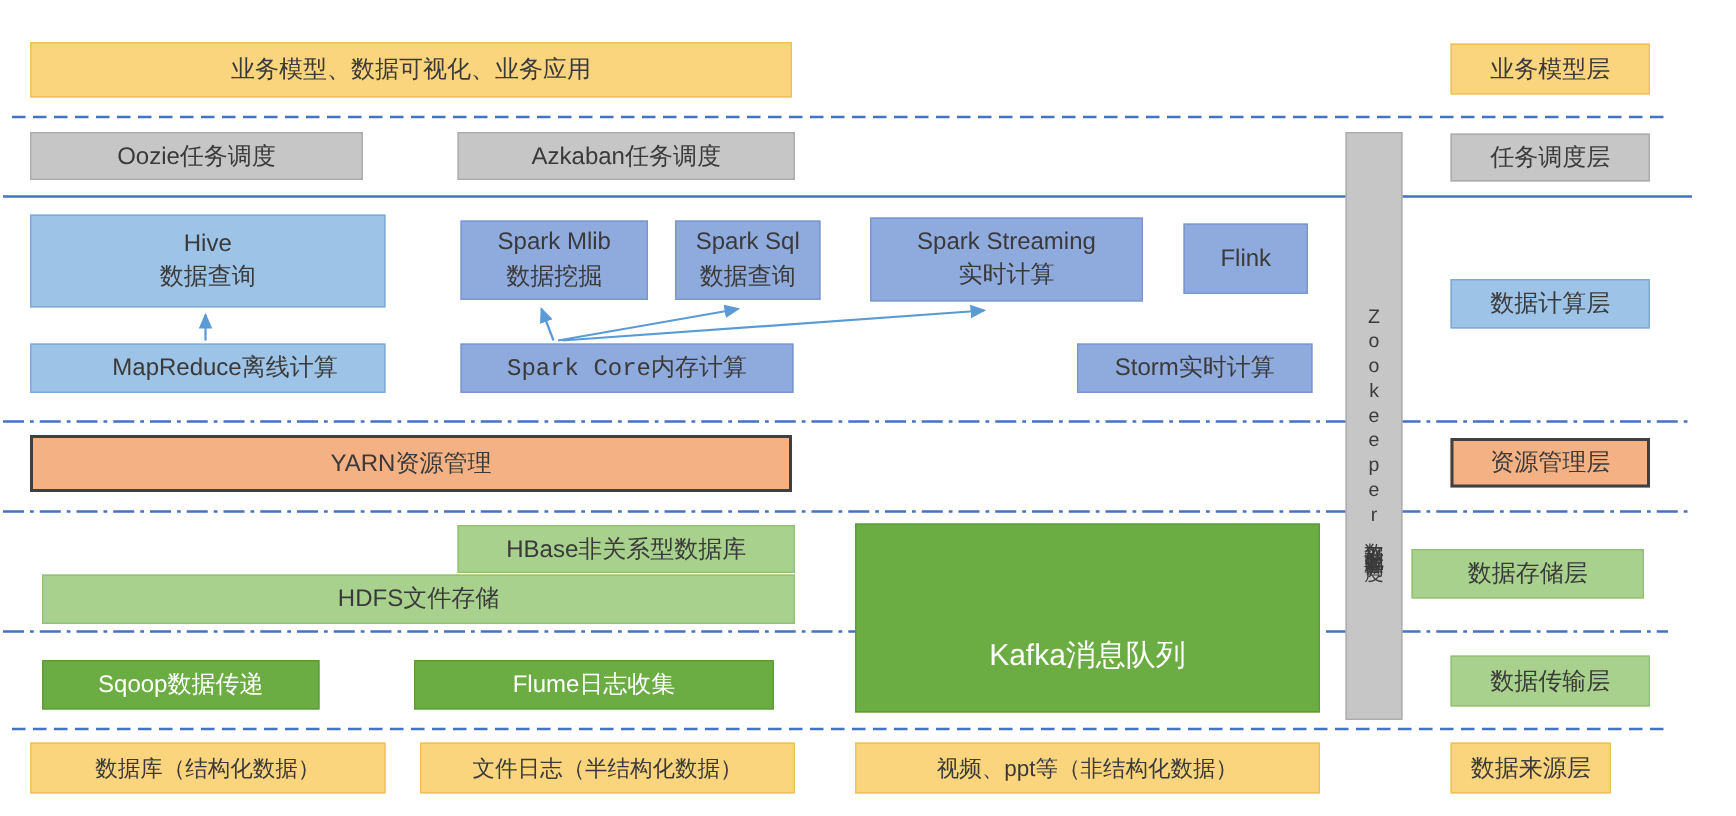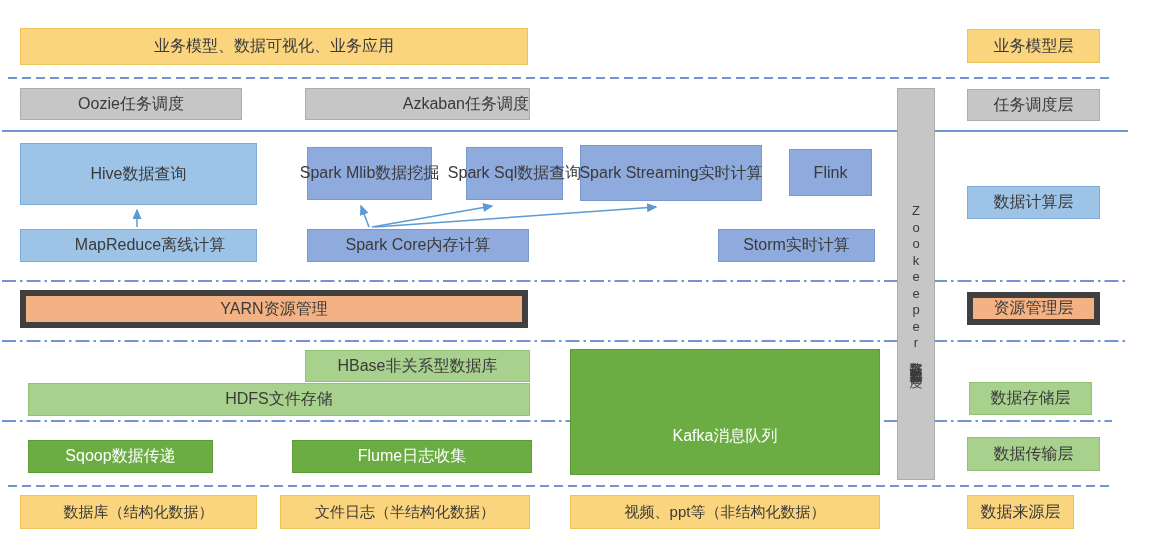--- a/index.html
+++ b/index.html
@@ -10,26 +10,26 @@
   #arrows{z-index:3;}
   .box{
     position:absolute;display:flex;align-items:center;justify-content:center;
     text-align:center;font-size:16px;color:#3a3a3a;z-index:2;box-sizing:border-box;
     white-space:nowrap;
   }
   .orange{background:#FBD47E;border:1px solid #eec258;}
   .gray{background:#C6C6C6;border:1px solid #adadad;}
   .blue{background:#9DC3E6;border:1px solid #7fabd8;}
   .purple{background:#8FAADC;border:1px solid #7a97d0;}
-  .salmon{background:#F4B183;border:6px solid #404040;}
+  .salmon{background:#F4B183;border:2px solid #404040;}
   .lgreen{background:#A9D18E;border:1px solid #93c274;}
   .green{background:#6BAD43;border:1px solid #5d9c38;color:#ffffff;}
-  .stack{display:flex;line-height:1.4;}
+  .stack{display:flex;flex-direction:column;line-height:1.4;}
   .zk-text{writing-mode:vertical-lr;text-orientation:upright;font-size:13px;letter-spacing:1.5px;line-height:1;white-space:normal;}
-  .kafka-label{font-size:16px;margin-top:48px;}
+  .kafka-label{font-size:20px;margin-top:48px;}
   .small{font-size:15px;}
 </style>
 </head>
 <body>
 
 <div id="canvas">
 
   <svg id="sep-lines" class="layer" width="1157" height="544">
     <line x1="8" y1="78" x2="1112" y2="78" stroke="#4472C4" stroke-width="1.6" stroke-dasharray="9,5"></line>
     <line x1="2" y1="131" x2="1128" y2="131" stroke="#4472C4" stroke-width="1.6"></line>
@@ -42,21 +42,21 @@
   <div class="box orange" style="left:20px;top:28px;width:508px;height:37px;">
     <span>业务模型、数据可视化、业务应用</span>
   </div>
   <div class="box orange" style="left:967px;top:29px;width:133px;height:34px;">
     <span>业务模型层</span>
   </div>
 
   <div class="box gray" style="left:20px;top:88px;width:222px;height:32px;">
     <span>Oozie任务调度</span>
   </div>
-  <div class="box gray" style="left:305px;top:88px;width:225px;height:32px;justify-content:flex-end;">
+  <div class="box gray" style="left:305px;top:88px;width:225px;height:32px;">
     <span>Azkaban任务调度</span>
   </div>
   <div class="box gray" style="left:967px;top:89px;width:133px;height:32px;">
     <span>任务调度层</span>
   </div>
 
   <div class="box gray" style="left:897px;top:88px;width:38px;height:392px;">
     <span class="zk-text">Zookeeper数据平台配置和调度</span>
   </div>
 
@@ -65,39 +65,39 @@
       <span>Hive</span>
       <span>数据查询</span>
     </div>
   </div>
   <div class="box purple" style="left:307px;top:147px;width:125px;height:53px;">
     <div class="stack">
       <span>Spark Mlib</span>
       <span>数据挖掘</span>
     </div>
   </div>
-  <div class="box purple" style="left:450px;top:147px;width:97px;height:53px;margin-left:16px;">
+  <div class="box purple" style="left:450px;top:147px;width:97px;height:53px;">
     <div class="stack">
       <span>Spark Sql</span>
       <span>数据查询</span>
     </div>
   </div>
   <div class="box purple" style="left:580px;top:145px;width:182px;height:56px;">
     <div class="stack">
       <span>Spark Streaming</span>
       <span>实时计算</span>
     </div>
   </div>
   <div class="box purple" style="left:789px;top:149px;width:83px;height:47px;">
     <span>Flink</span>
   </div>
   <div class="box blue" style="left:20px;top:229px;width:237px;height:33px;padding-left:23px;">
     <span>MapReduce离线计算</span>
   </div>
-  <div class="box purple" style="left:307px;top:229px;width:222px;height:33px;">
+  <div class="box purple" style="left:307px;top:229px;width:222px;height:33px;font-family:Liberation Mono, monospace;">
     <span>Spark Core内存计算</span>
   </div>
   <div class="box purple" style="left:718px;top:229px;width:157px;height:33px;">
     <span>Storm实时计算</span>
   </div>
   <div class="box blue" style="left:967px;top:186px;width:133px;height:33px;">
     <span>数据计算层</span>
   </div>
 
   <div class="box salmon" style="left:20px;top:290px;width:508px;height:38px;">
@@ -109,28 +109,28 @@
 
   <div class="box lgreen" style="left:305px;top:350px;width:225px;height:32px;">
     <span>HBase非关系型数据库</span>
   </div>
   <div class="box lgreen" style="left:28px;top:383px;width:502px;height:33px;">
     <span>HDFS文件存储</span>
   </div>
   <div class="box green" style="left:570px;top:349px;width:310px;height:126px;">
     <span class="kafka-label">Kafka消息队列</span>
   </div>
-  <div class="box lgreen" style="left:969px;top:366px;width:123px;height:33px;margin-top:16px;">
+  <div class="box lgreen" style="left:941px;top:366px;width:155px;height:33px;">
     <span>数据存储层</span>
   </div>
 
   <div class="box green" style="left:28px;top:440px;width:185px;height:33px;">
     <span>Sqoop数据传递</span>
   </div>
-  <div class="box green" style="left:292px;top:440px;width:240px;height:33px;">
+  <div class="box green" style="left:276px;top:440px;width:240px;height:33px;">
     <span>Flume日志收集</span>
   </div>
   <div class="box lgreen" style="left:967px;top:437px;width:133px;height:34px;">
     <span>数据传输层</span>
   </div>
 
   <div class="box orange small" style="left:20px;top:495px;width:237px;height:34px;">
     <span>数据库（结构化数据）</span>
   </div>
   <div class="box orange small" style="left:280px;top:495px;width:250px;height:34px;">

